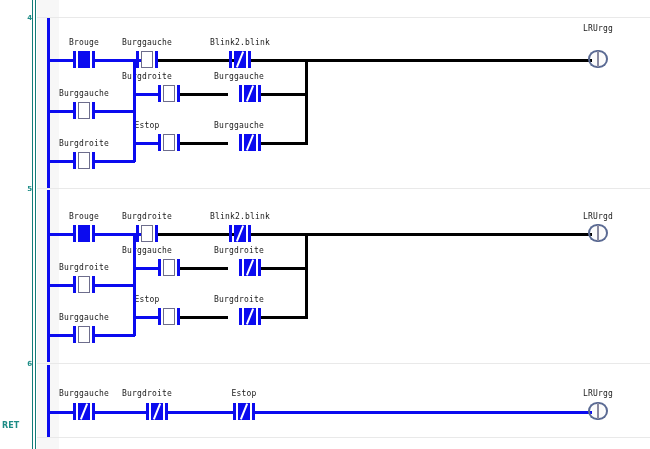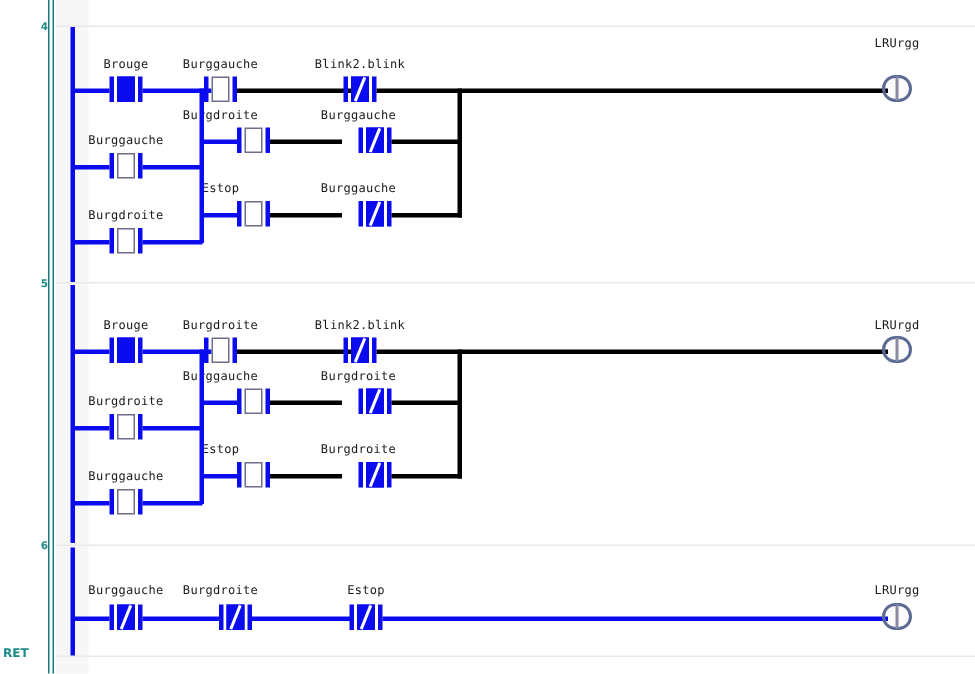--- a/index.html
+++ b/index.html
@@ -86,21 +86,21 @@
   <div class="gutter-rule b"></div>
 
   <div class="sep" style="top:17px"></div>
   <div class="sep" style="top:188px"></div>
   <div class="sep" style="top:363px"></div>
   <div class="sep" style="top:437px"></div>
 
   <div class="rung-num" style="top:14px">4</div>
   <div class="rung-num" style="top:185px">5</div>
   <div class="rung-num" style="top:360px">6</div>
-  <div class="ret-label" style="top:431px">RET</div>
+  <div class="ret-label" style="top:421px">RET</div>
 
   <div>
     <div class="rail" style="left:47px;top:18px;height:170px"></div>
 
     <div class="w" style="left:49px;top:59px;width:24px"></div>
     <div class="c-label" style="left:44px;top:38px;width:80px">Brouge</div>
     <div class="contact on" style="left:72px;top:51px">
       <div class="bar l"></div>
       <div class="box"></div>
       <div class="bar r"></div>

